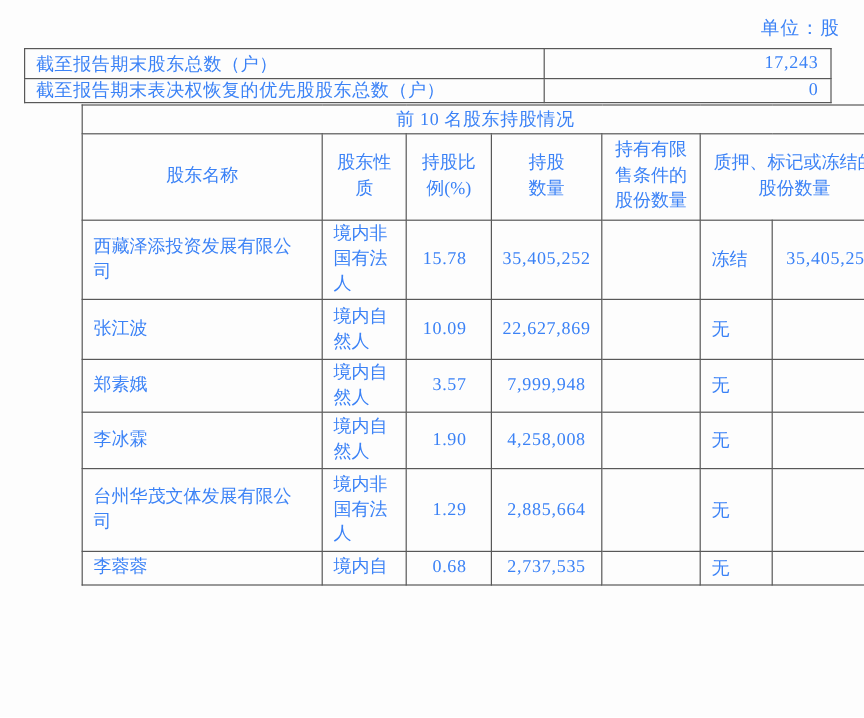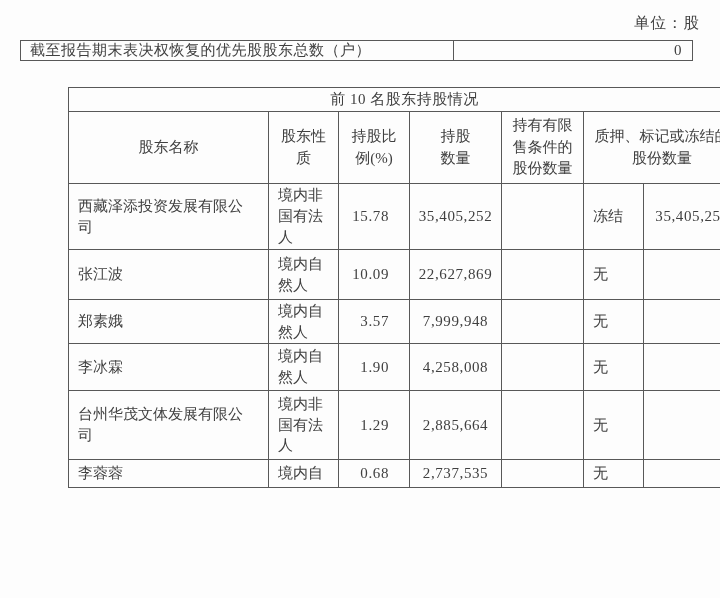--- a/index.html
+++ b/index.html
@@ -1,21 +1,21 @@
 <!DOCTYPE html>
 <html><head>
 <meta charset="utf-8">
 <style>
   html,body{margin:0;padding:0;background:#ffffff;}
   .page{
     position:relative;
     width:720px;height:598px;
     background:#fdfdfd;
     font-family:"Liberation Serif","DejaVu Serif",serif;
-    color:#404040;
+    color:#3b82f6;
     overflow:hidden;
   }
   .unit-label{
     position:absolute;
     top:13px;right:20px;
     font-size:15.5px;
     letter-spacing:1px;
   }
   table{
     border-collapse:collapse;
@@ -51,20 +51,24 @@
 <div class="page">
 
   <div class="unit-label">单位：股</div>
 
   <table class="summary">
     <colgroup>
         <col style="width:433px">
         <col style="width:239px">
       </colgroup>
     <tbody>
+        <tr style="height:25px">
+      <td class="label">截至报告期末股东总数（户）</td>
+      <td class="value num">17,243</td>
+    </tr>
     <tr style="height:18px">
       <td class="label">截至报告期末表决权恢复的优先股股东总数（户）</td>
       <td class="value num">0</td>
     </tr>
   </tbody>
     </table>
 
   <table class="holders">
     <colgroup>
       <col style="width:200px">

